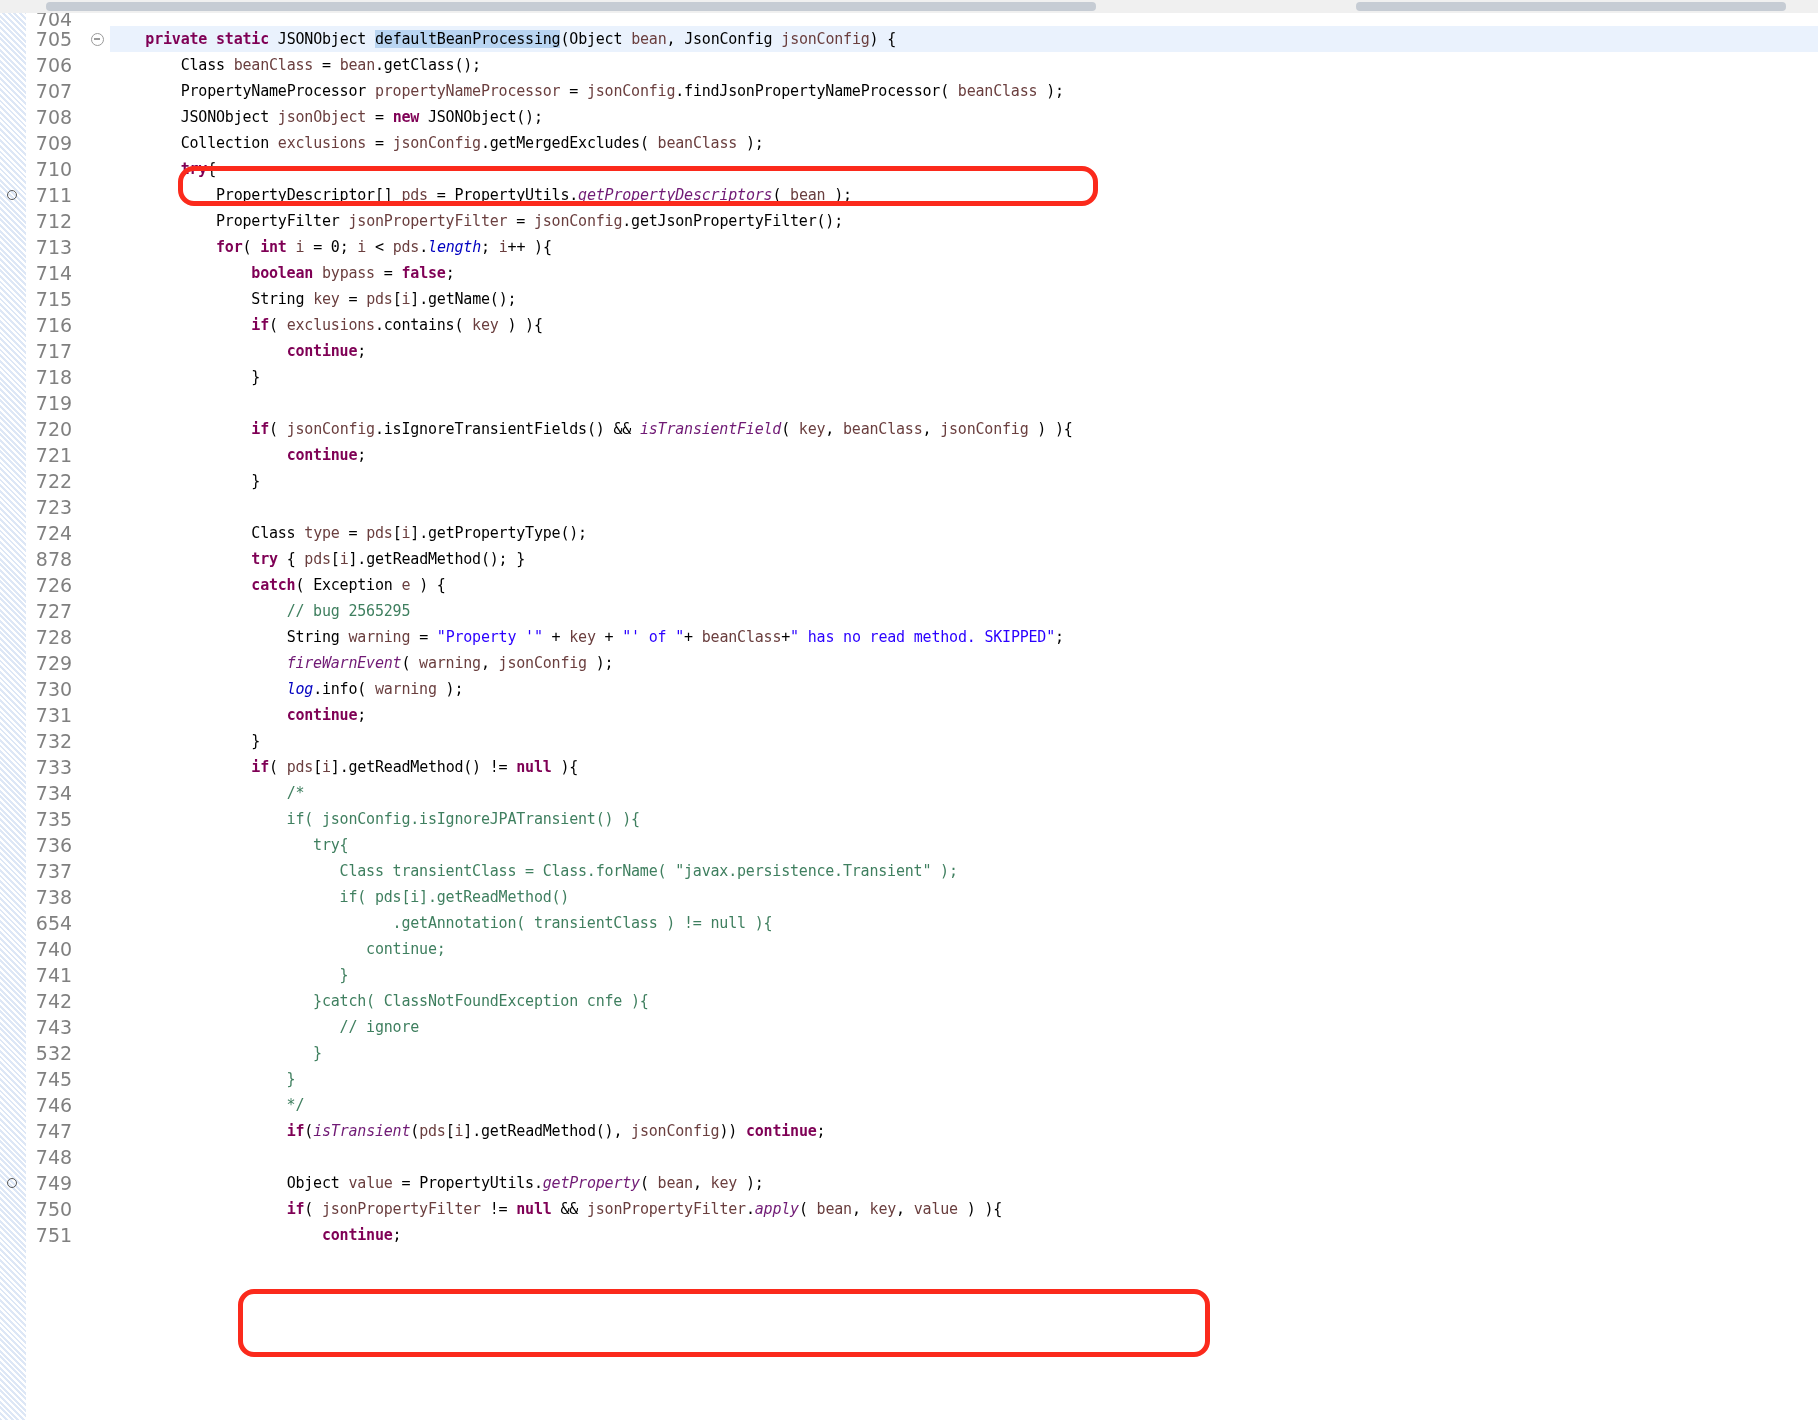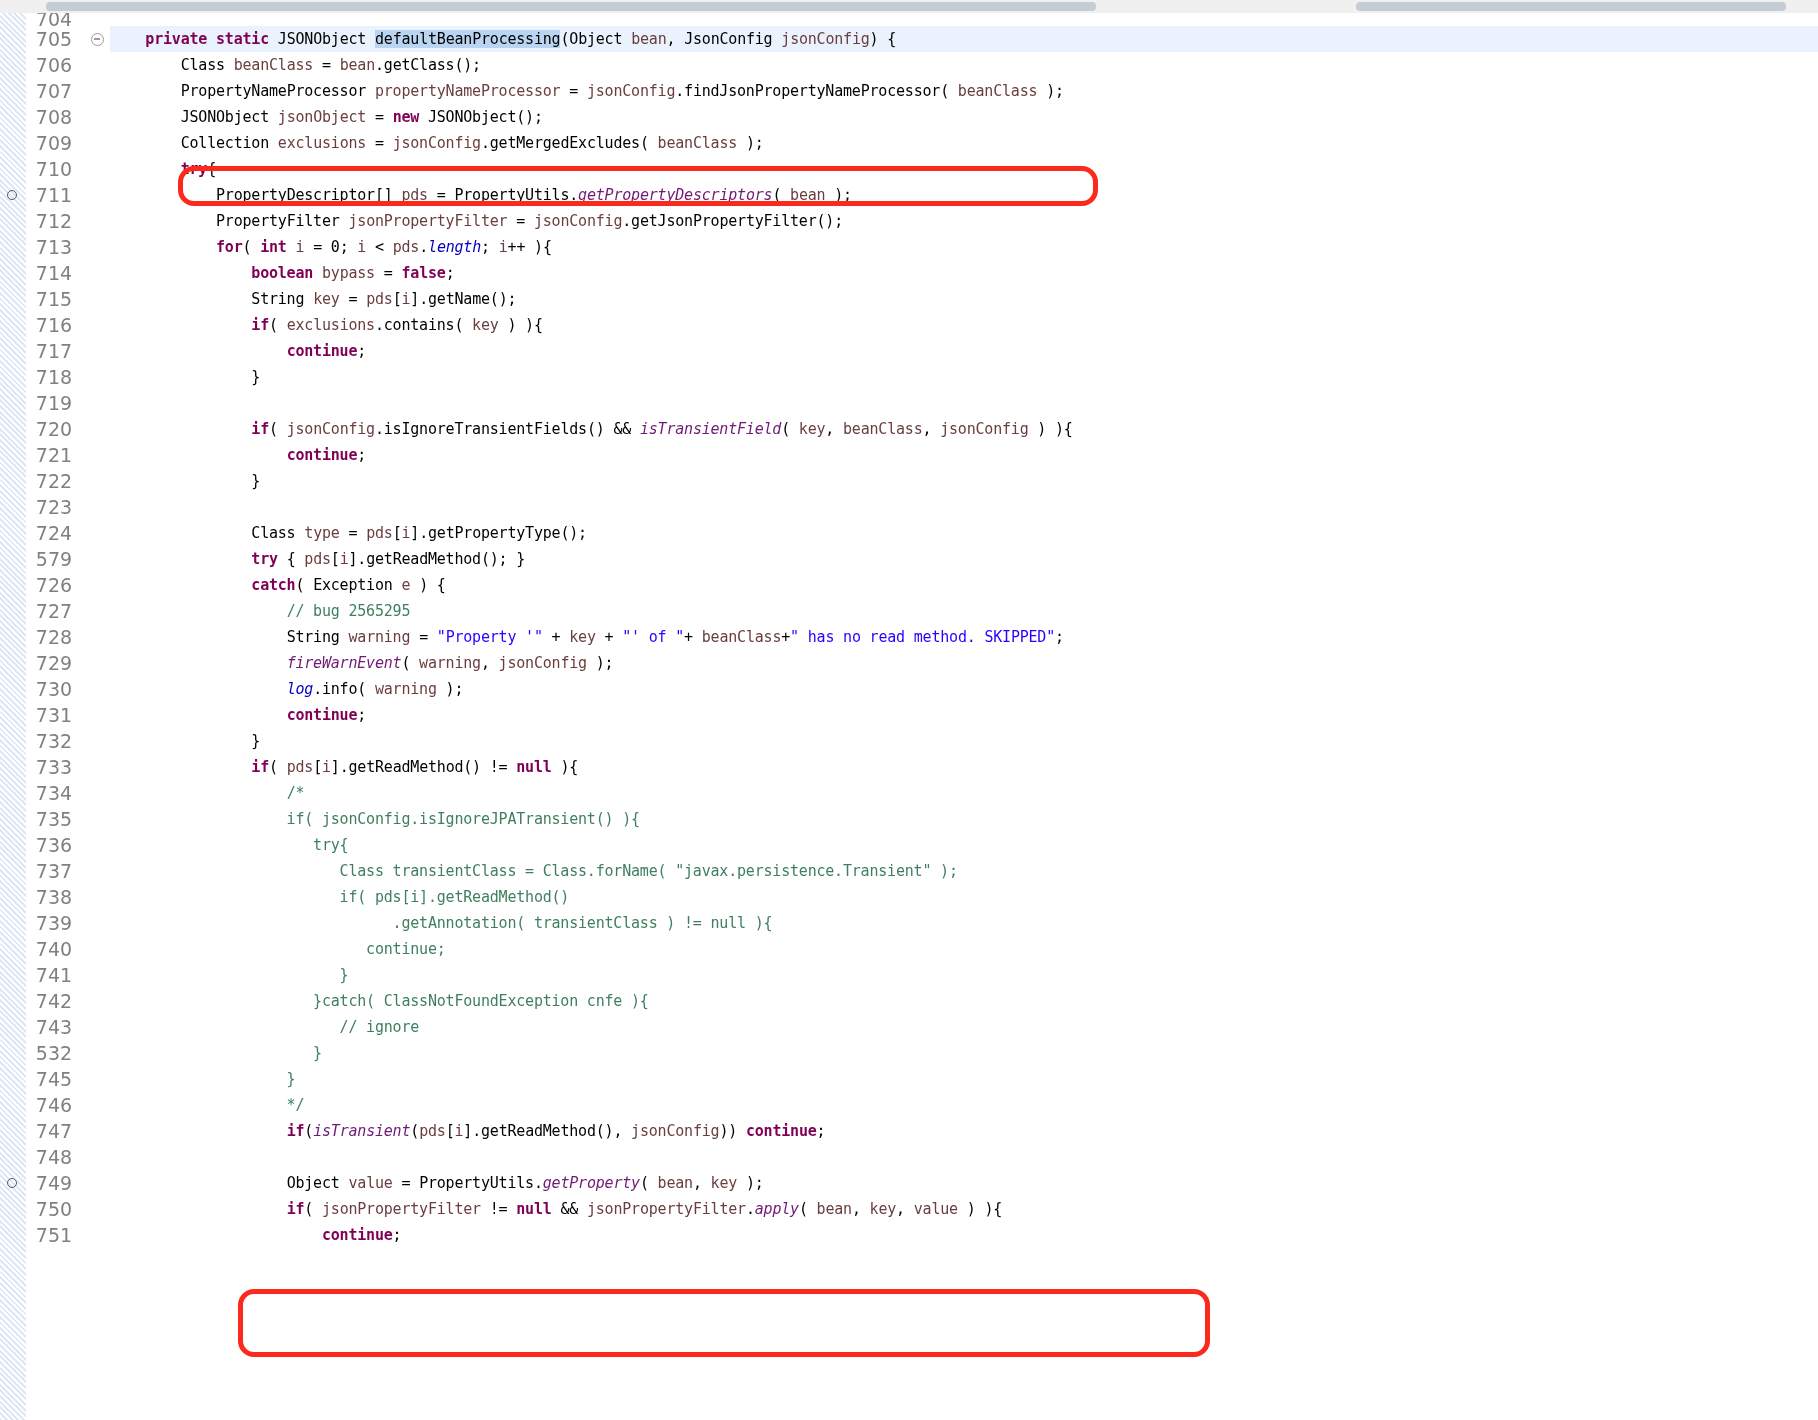--- a/index.html
+++ b/index.html
@@ -253,35 +253,35 @@
     <div class="lineno">715</div>
     <div class="lineno">716</div>
     <div class="lineno">717</div>
     <div class="lineno">718</div>
     <div class="lineno">719</div>
     <div class="lineno">720</div>
     <div class="lineno">721</div>
     <div class="lineno">722</div>
     <div class="lineno">723</div>
     <div class="lineno">724</div>
-    <div class="lineno">579</div>
+    <div class="lineno">878</div>
     <div class="lineno">726</div>
     <div class="lineno">727</div>
     <div class="lineno">728</div>
     <div class="lineno">729</div>
     <div class="lineno">730</div>
     <div class="lineno">731</div>
     <div class="lineno">732</div>
     <div class="lineno">733</div>
     <div class="lineno">734</div>
     <div class="lineno">735</div>
     <div class="lineno">736</div>
     <div class="lineno">737</div>
     <div class="lineno">738</div>
-    <div class="lineno">739</div>
+    <div class="lineno">654</div>
     <div class="lineno">740</div>
     <div class="lineno">741</div>
     <div class="lineno">742</div>
     <div class="lineno">743</div>
     <div class="lineno">532</div>
     <div class="lineno">745</div>
     <div class="lineno">746</div>
     <div class="lineno">747</div>
     <div class="lineno">748</div>
     <div class="lineno">749</div>

